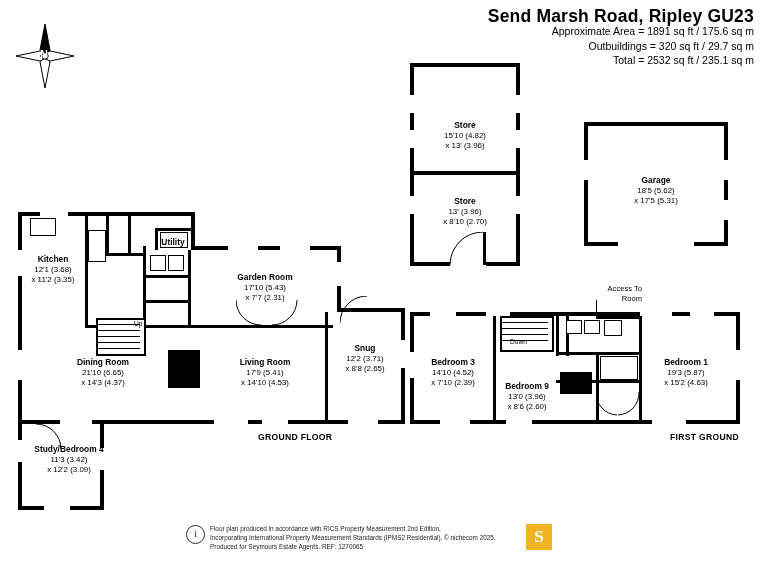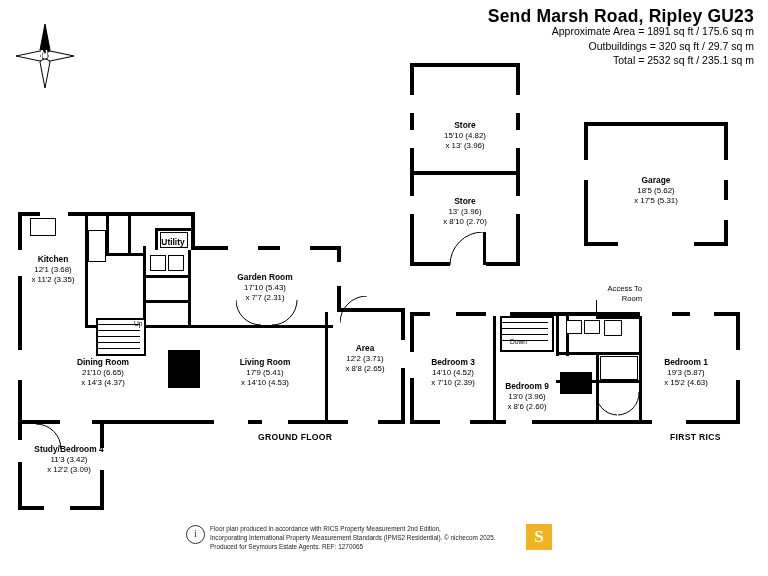--- a/index.html
+++ b/index.html
@@ -344,21 +344,21 @@
       <span class="dim">x 14'3 (4.37)</span>
     </div>
 
     <div class="label" style="left:210px; top:357px; width:110px;">
       <span class="rname">Living Room</span>
       <span class="dim">17'9 (5.41)</span>
       <span class="dim">x 14'10 (4.53)</span>
     </div>
 
     <div class="label" style="left:330px; top:343px; width:70px;">
-      <span class="rname">Area</span>
+      <span class="rname">Snug</span>
       <span class="dim">12'2 (3.71)</span>
       <span class="dim">x 8'8 (2.65)</span>
     </div>
 
     <div class="label" style="left:24px; top:444px; width:90px;">
       <span class="rname">Study/Bedroom 4</span>
       <span class="dim">11'3 (3.42)</span>
       <span class="dim">x 12'2 (3.09)</span>
     </div>
 
@@ -430,21 +430,21 @@
       <span class="dim">13'0 (3.96)</span>
       <span class="dim">x 8'6 (2.60)</span>
     </div>
 
     <div class="label" style="left:640px; top:357px; width:92px;">
       <span class="rname">Bedroom 1</span>
       <span class="dim">19'3 (5.87)</span>
       <span class="dim">x 15'2 (4.63)</span>
     </div>
 
-    <div class="floor-label" style="left:670px; top:432px;">FIRST RICS</div>
+    <div class="floor-label" style="left:670px; top:432px;">FIRST GROUND</div>
   </div>
 
   <div class="footer">
     <div class="info-circle">
         <span>i</span>
       </div>
     <div class="footer-text">
       <div>Floor plan produced in accordance with RICS Property Measurement 2nd Edition,</div>
       <div>Incorporating International Property Measurement Standards (IPMS2 Residential).   © nichecom 2025.</div>
       <div>Produced for Seymours Estate Agents.   REF: 1270065</div>

